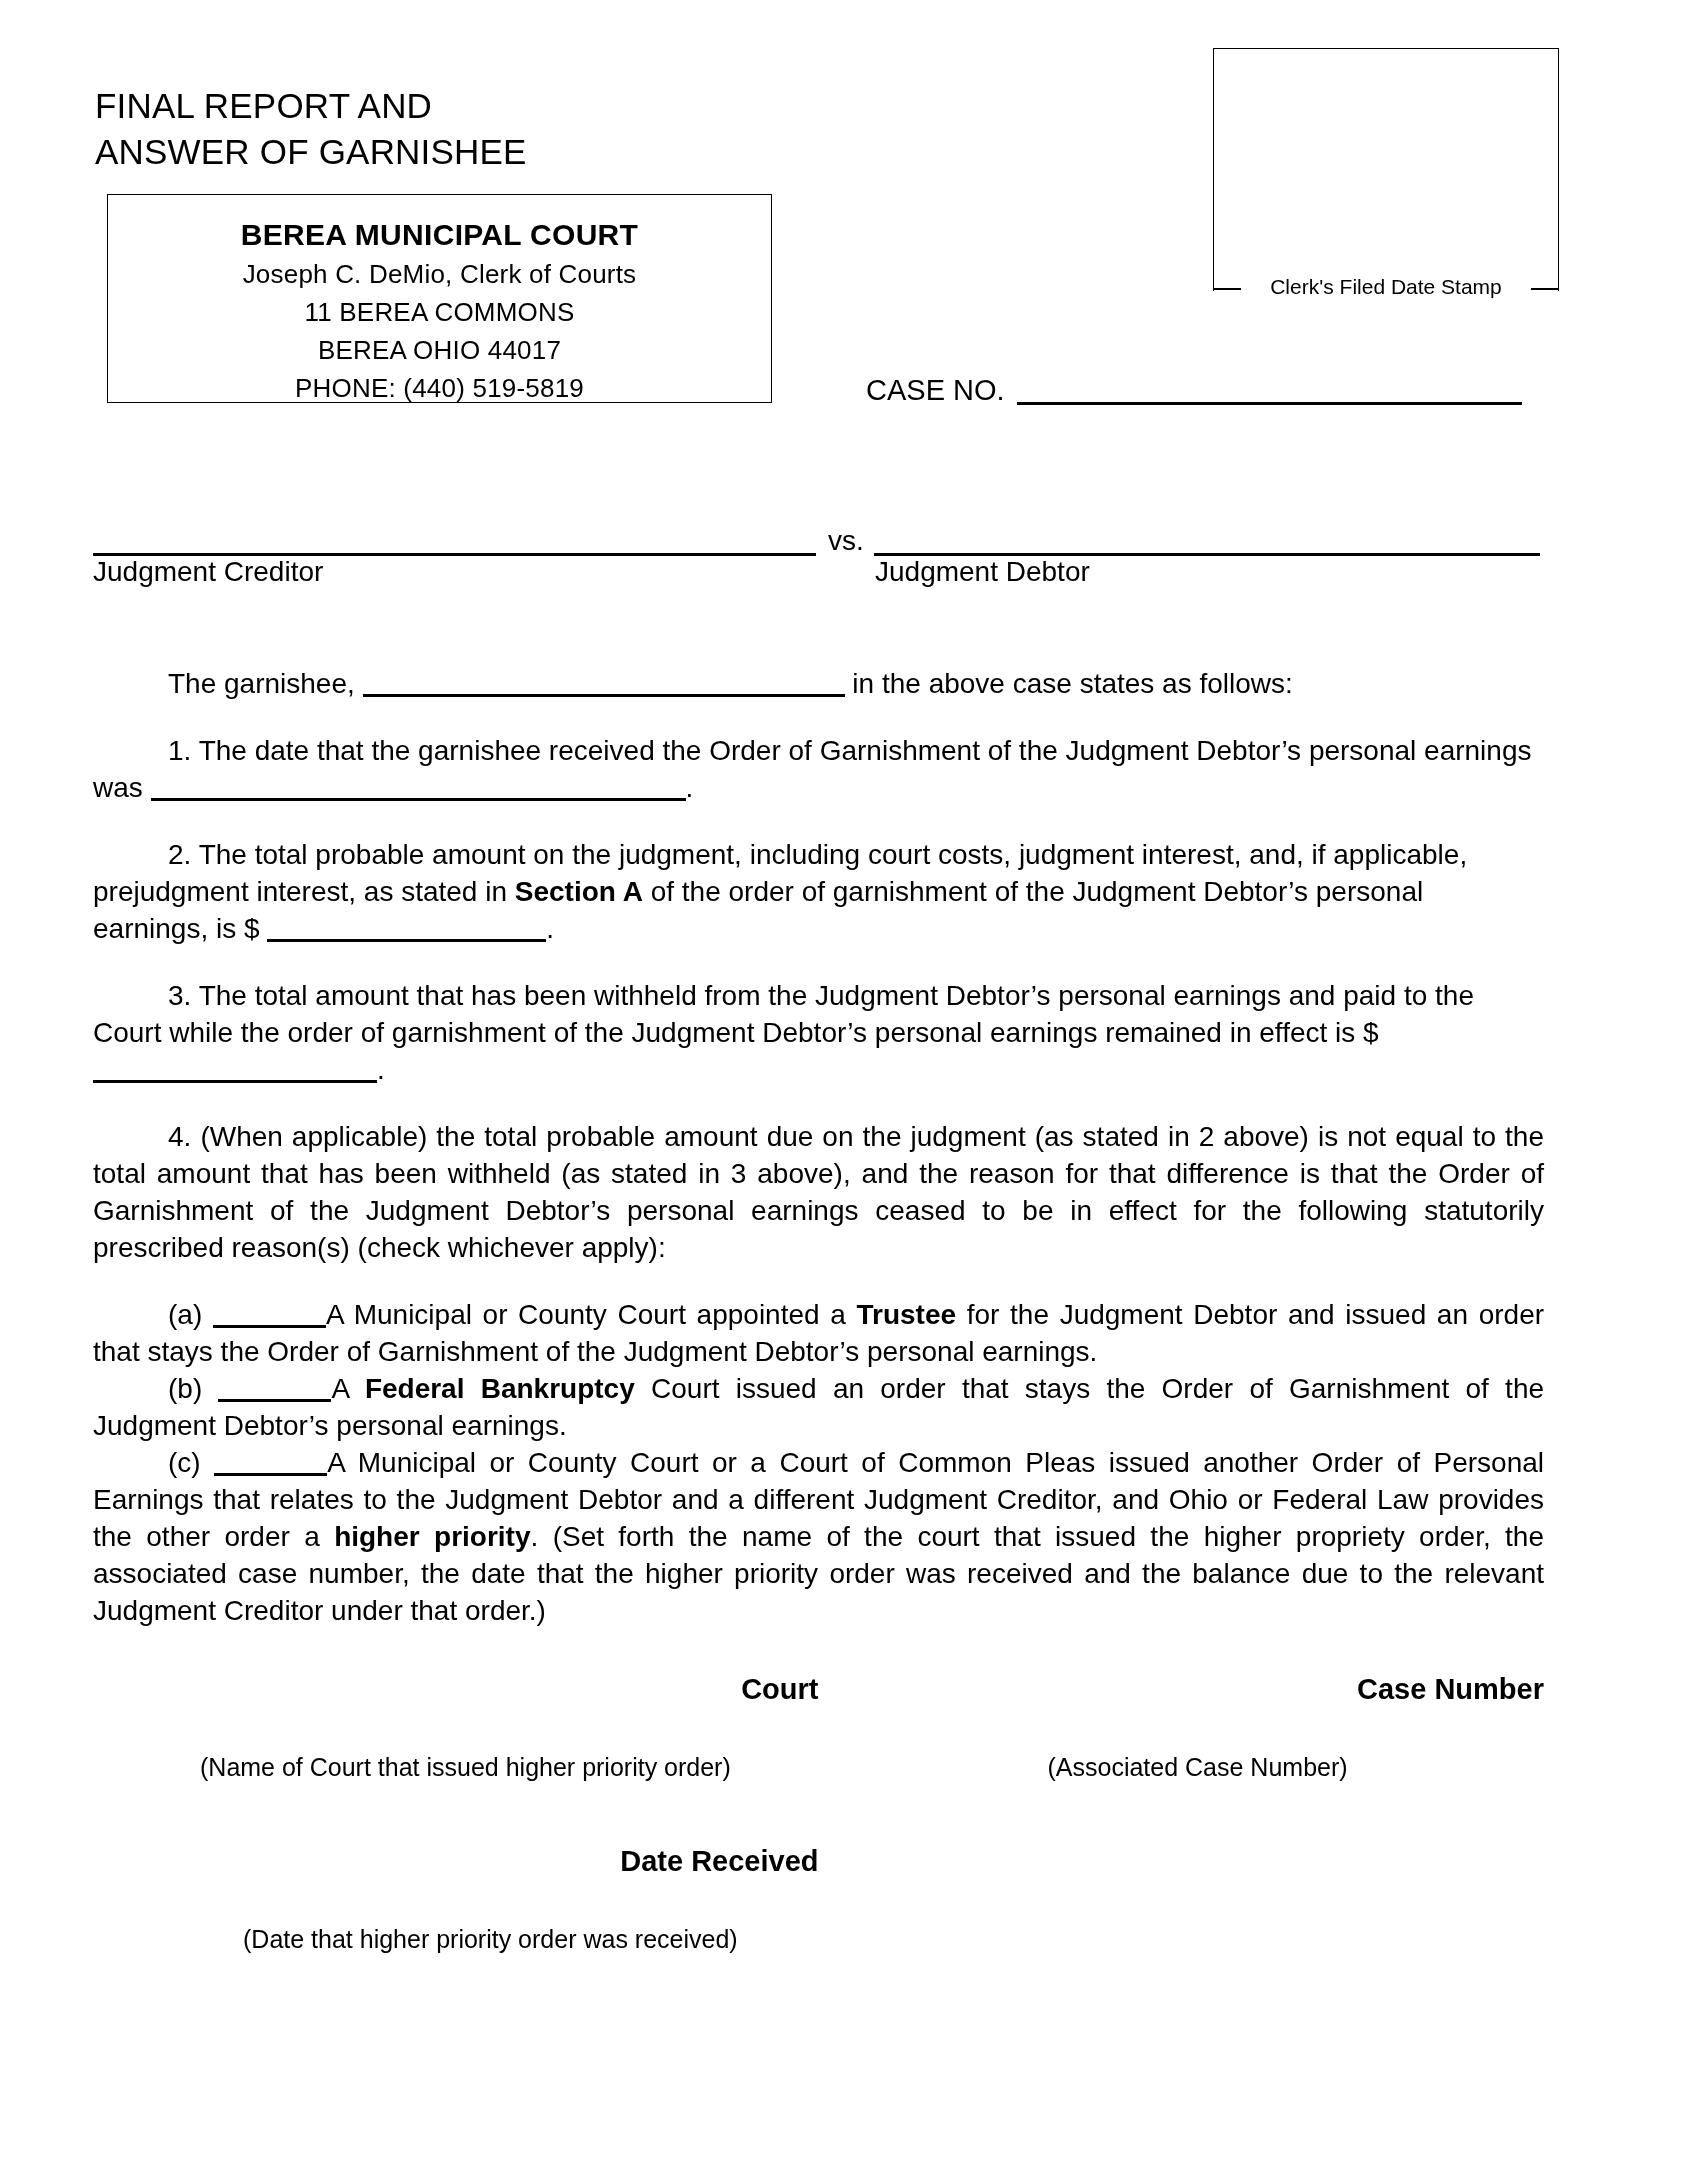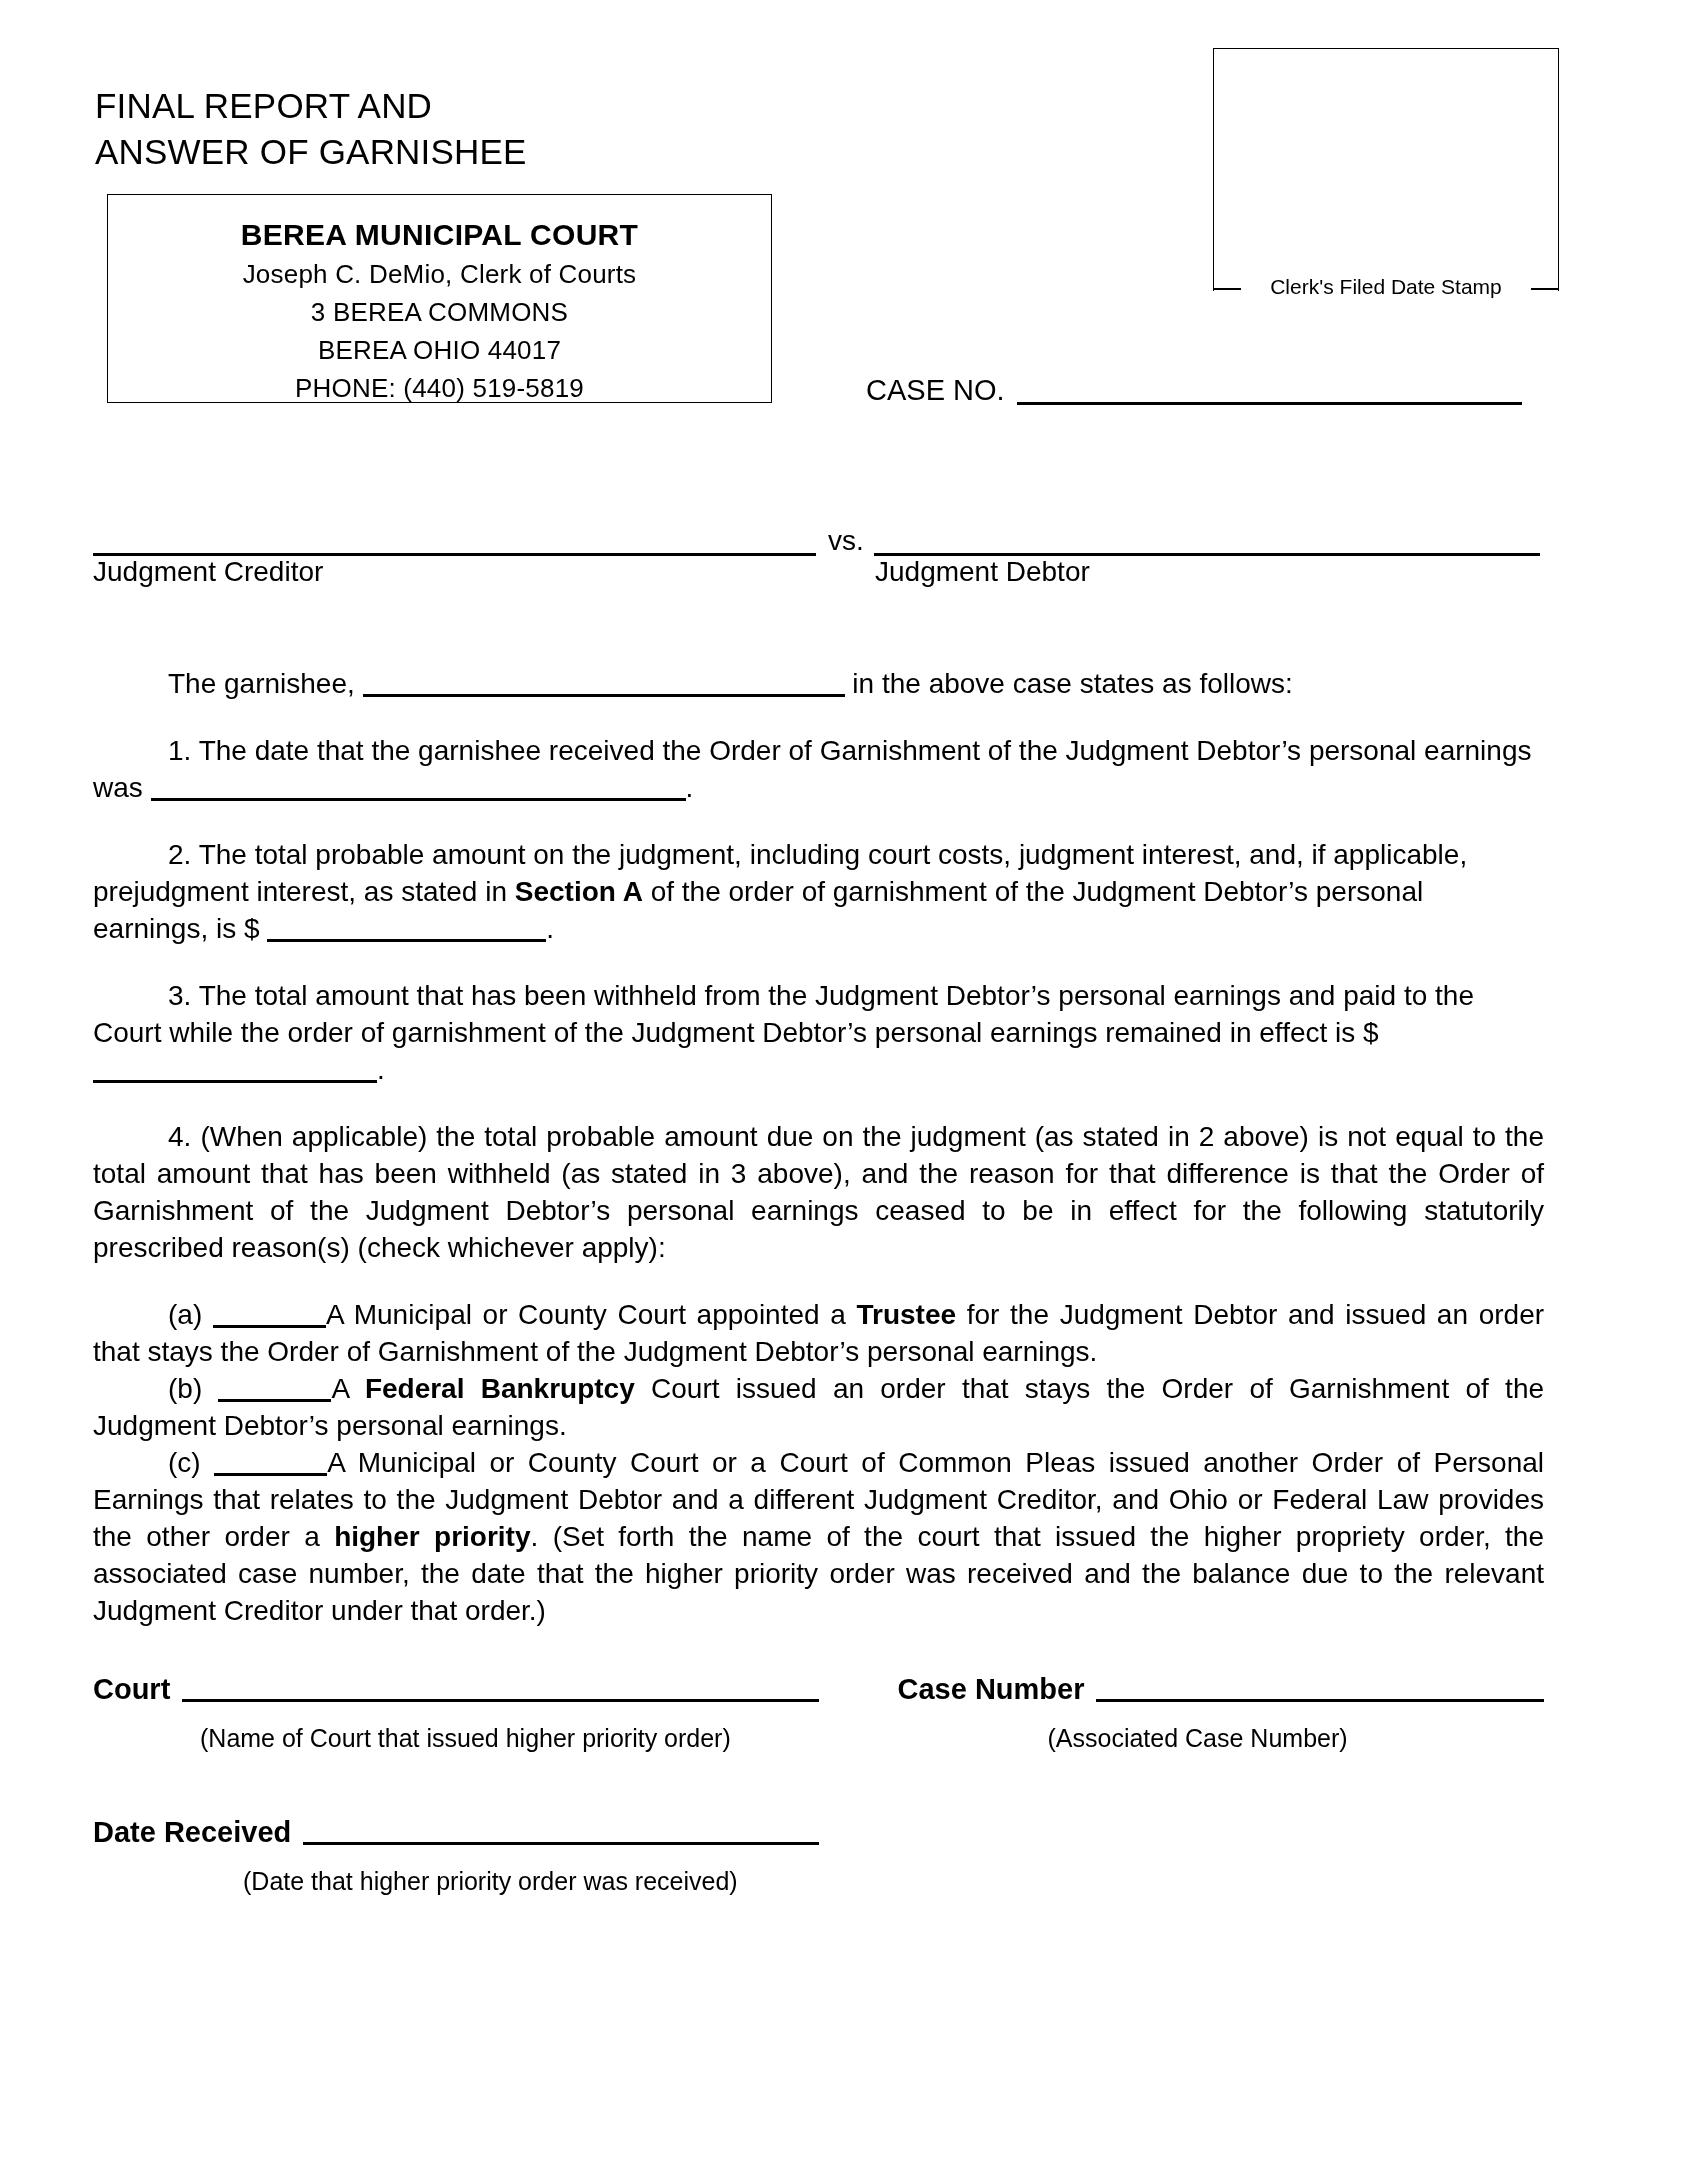--- a/index.html
+++ b/index.html
@@ -190,24 +190,25 @@
   }
   .form-row {
     display: flex;
     width: 100%;
   }
   .form-row + .form-row { margin-top: 63px; }
   .form-cell { width: 50%; box-sizing: border-box; }
   .form-cell.right { padding-left: 79px; }
   .field-line {
     display: flex;
-    align-items: flex-start;
+    align-items: flex-end;
     font-size: 29px;
     font-weight: bold;
     white-space: nowrap;
+    flex-direction: column;
   }
   .field-line .lbl { flex: 0 0 auto; }
   .field-line .rule {
     flex: 1 1 auto;
     border-bottom: 3px solid #000;
     height: 26px;
     margin-left: 12px;
   }
   .field-caption {
     font-size: 25px;
@@ -226,21 +227,21 @@
 <div class="page">
 
   <div class="doc-title">
     <div>FINAL REPORT AND</div>
     <div>ANSWER OF GARNISHEE</div>
   </div>
 
   <div class="court-box">
     <div class="cb-name">BEREA MUNICIPAL COURT</div>
     <div class="cb-line">Joseph C. DeMio, Clerk of Courts</div>
-    <div class="cb-line">3 BEREA COMMONS</div>
+    <div class="cb-line">11 BEREA COMMONS</div>
     <div class="cb-line">BEREA OHIO 44017</div>
     <div class="cb-line">PHONE: (440) 519-5819</div>
   </div>
 
   <div class="stamp-box"></div>
   <div class="stamp-bottom">
     <span class="seg left"></span>
     <span class="seg right"></span>
   </div>
   <div class="stamp-label">Clerk's Filed Date Stamp</div>

